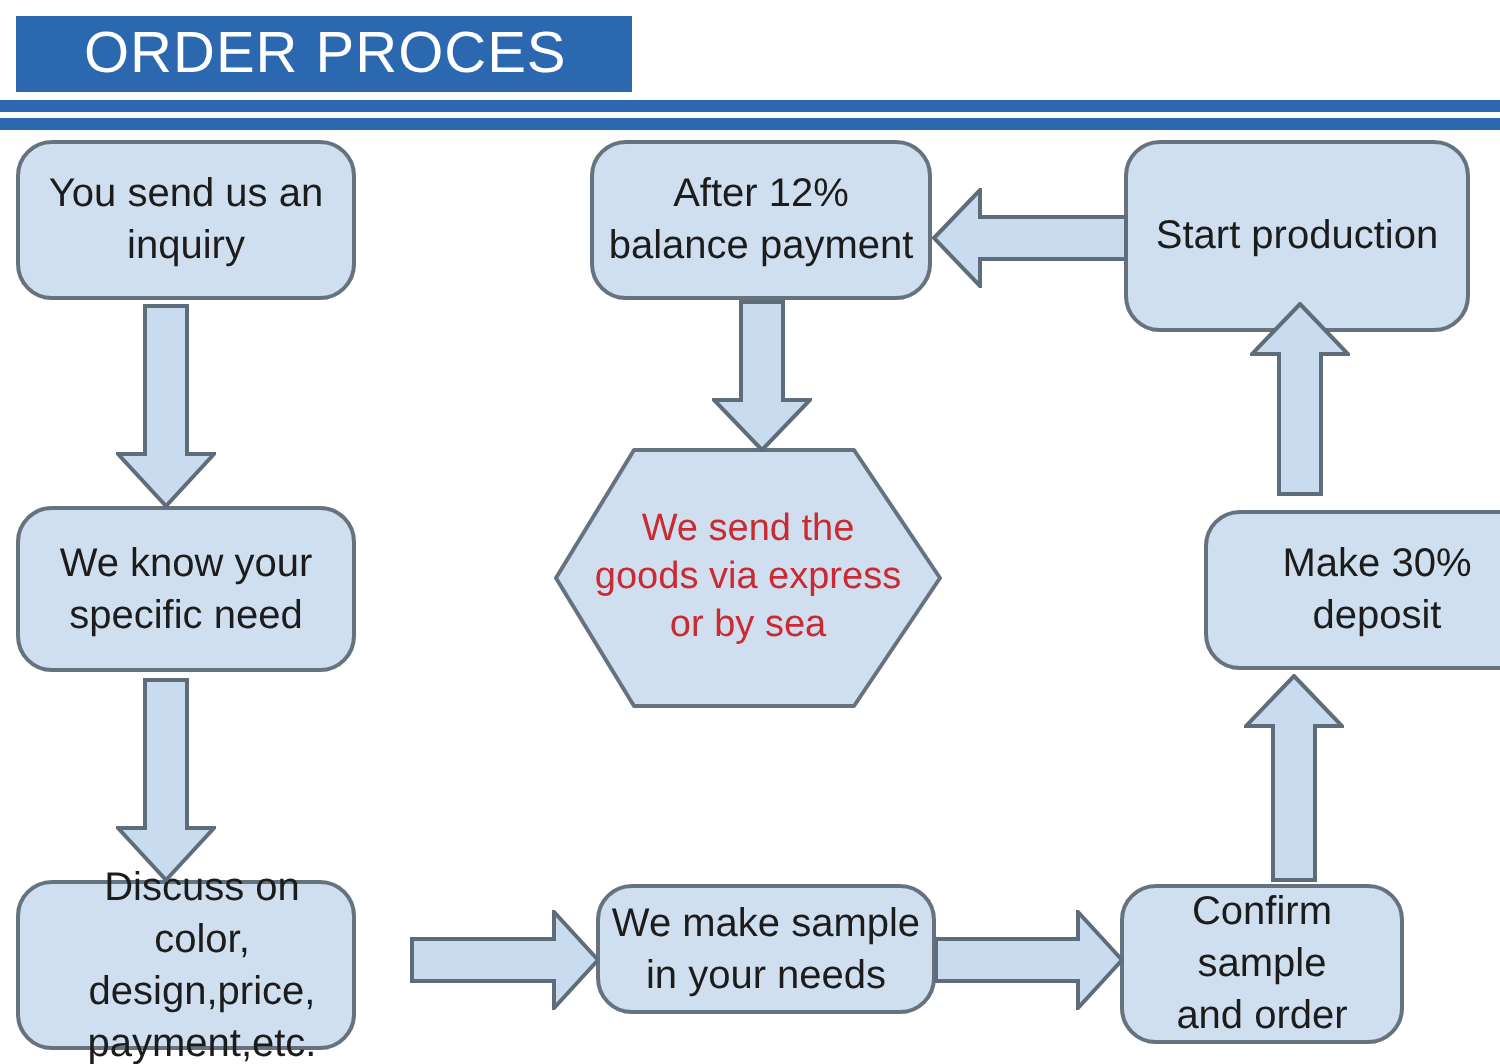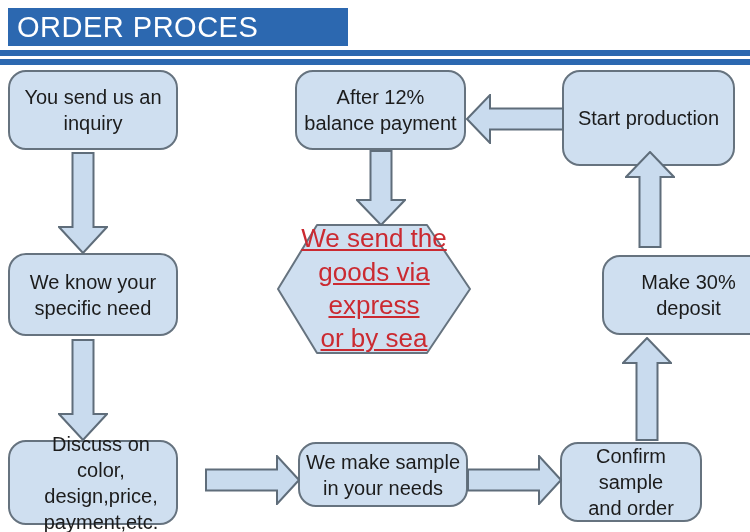--- a/index.html
+++ b/index.html
@@ -7,24 +7,24 @@
     position: relative;
     width: 750px;
     height: 532px;
     background: #ffffff;
     font-family: "Liberation Sans", "DejaVu Sans", sans-serif;
     overflow: hidden;
   }
   .title-bar {
     position: absolute;
     left: 8px; top: 8px;
-    width: 340px; height: 38px;
+    width: 308px; height: 38px;
     background: var(--header-bg);
     display: flex; align-items: center;
-    padding-left: 9px;
+    padding-left: 34px;
     box-sizing: border-box;
   }
   .title-bar span {
     color: var(--title-text);
     font-size: 29px;
     letter-spacing: 0.5px;
     white-space: nowrap;
   }
   .rule {
     position: absolute;
@@ -56,24 +56,23 @@
   .n-confirm        { left: 560px; top: 442px; width: 142px; height: 80px; }
   .hex-svg  { position: absolute; left: 276px; top: 223px; }
   .hex-text {
     position: absolute;
     left: 276px; top: 223px;
     width: 196px; height: 132px;
     display: flex; align-items: center; justify-content: center;
     text-align: center;
     white-space: pre-line;
     color: var(--hexagon-text);
-    font-size: 26px;
+    font-size: 19px;
     line-height: 1.28;
     pointer-events: none;
-    text-decoration: underline;
   }
   .arrow { position: absolute; }
   .arrow polygon {
     fill: var(--arrow-fill);
     stroke: var(--arrow-border);
     stroke-width: 2;
   }
   .hex-svg polygon {
     fill: var(--node-fill);
     stroke: var(--node-border);

